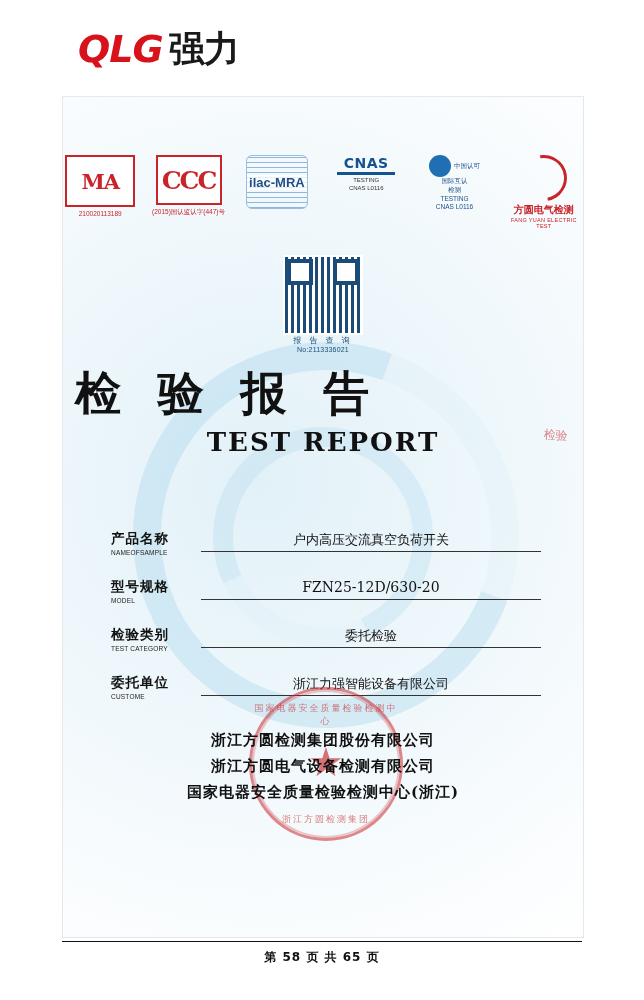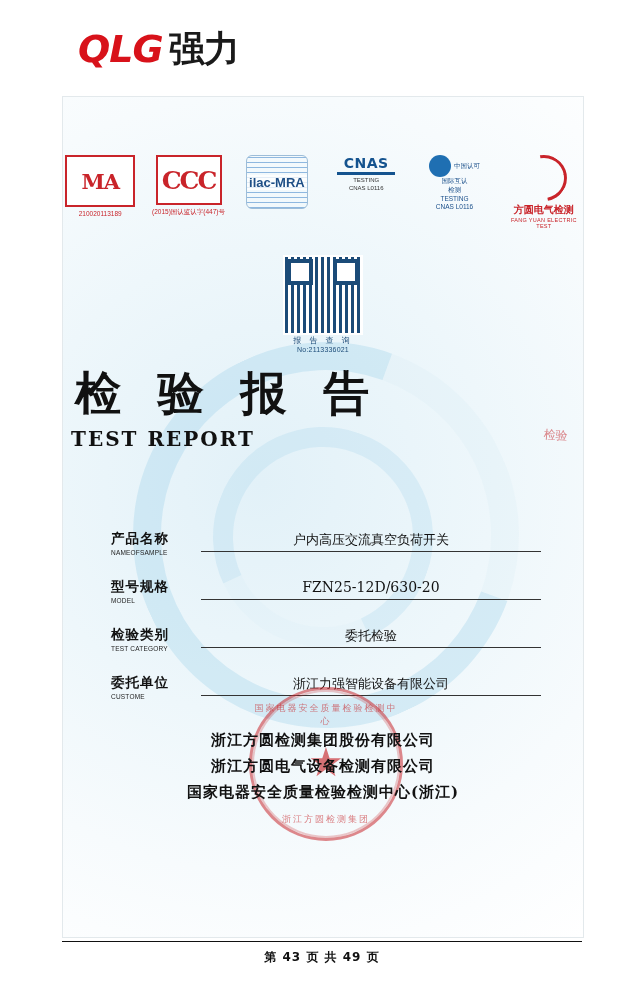--- a/index.html
+++ b/index.html
@@ -277,27 +277,26 @@
     font-weight: bold;
     letter-spacing: 12px;
     color: #111;
     text-indent: 12px;
   }
   .title-en {
     position: absolute;
     top: 330px;
     left: 0;
     width: 520px;
-    text-align: left;
+    text-align: center;
     font-family: "DejaVu Serif", serif;
-    font-size: 20px;
+    font-size: 26px;
     font-weight: bold;
     letter-spacing: 2px;
     color: #111;
-    margin-left: 8px;
   }
 
   
   .fields {
     position: absolute;
     top: 425px;
     left: 48px;
     width: 430px;
   }
   .field-row {
@@ -541,15 +540,15 @@
 
     <div class="issuer">
       <div>浙江方圆检测集团股份有限公司</div>
       <div>浙江方圆电气设备检测有限公司</div>
       <div>国家电器安全质量检验检测中心(浙江)</div>
     </div>
 
   </div>
 
   <div class="footer-rule"></div>
-  <div class="footer">第 43 页 共 49 页</div>
+  <div class="footer">第 58 页 共 65 页</div>
 
 </div>
 
 </body></html>

